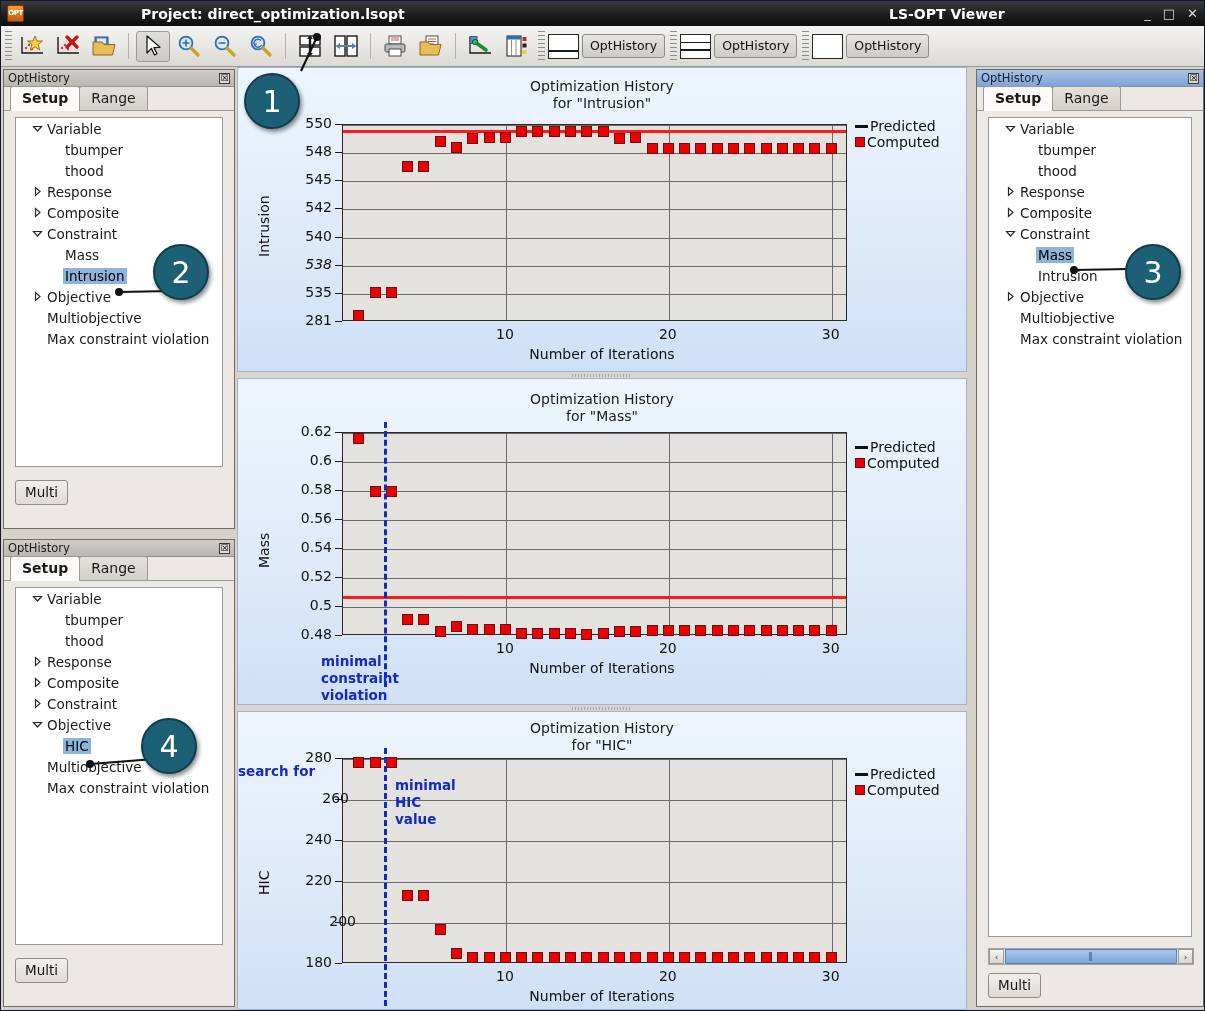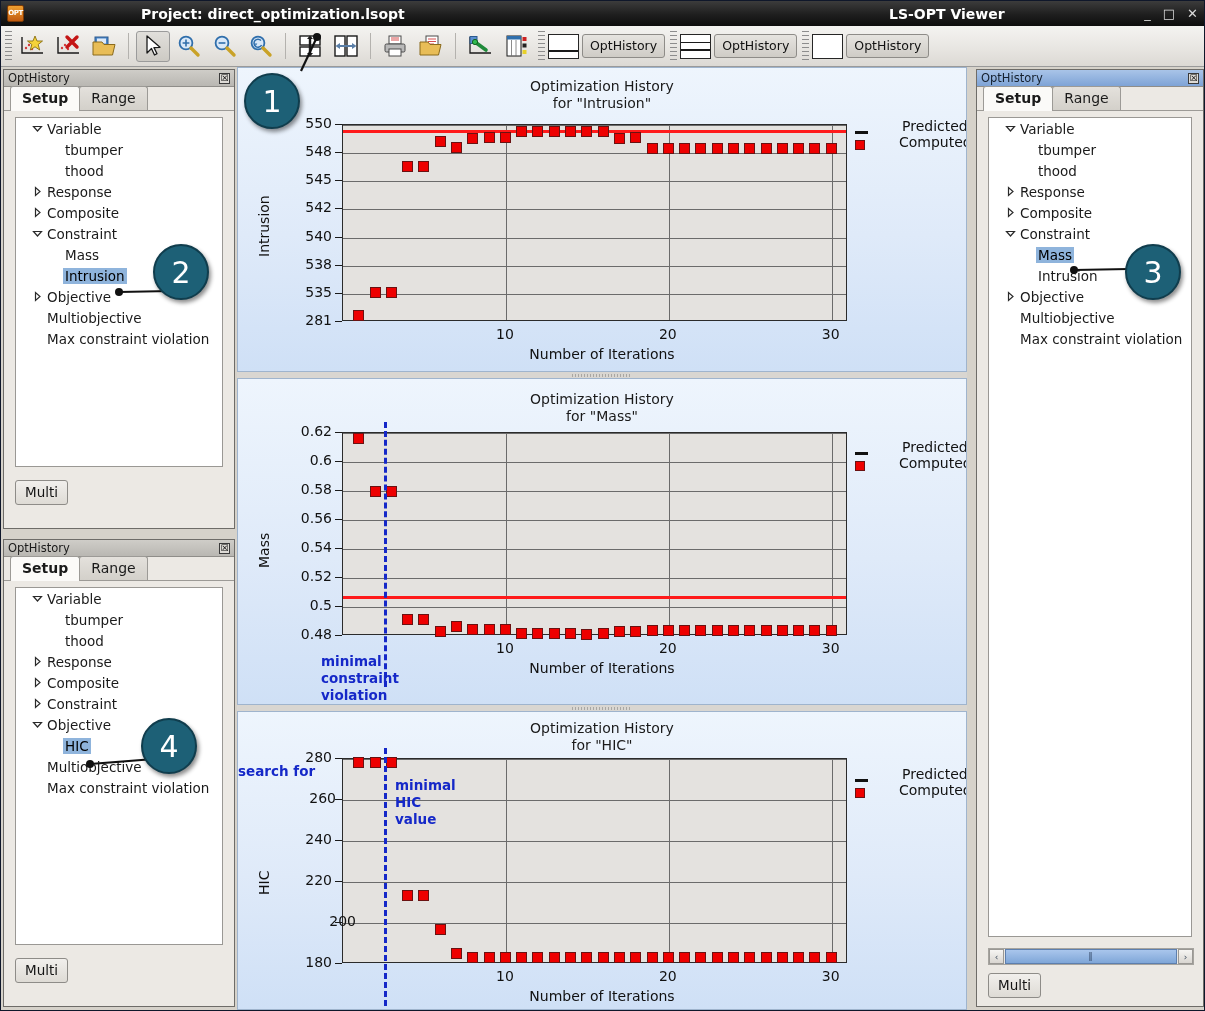--- a/index.html
+++ b/index.html
@@ -222,21 +222,21 @@
   }
   .redline {
     position: absolute; height: 3px; background: #ff1a1a; left: 0; width: 100%;
   }
   .dashline {
     position: absolute; width: 0; border-left: 3px dashed #1528c8;
   }
   .legend {
     position: absolute; font-size: 14px; color: #111; line-height: 16px;
   }
-  .legend .row { display: flex; align-items: flex-end; white-space: nowrap; gap: 32px; }
+  .legend .row { display: flex; align-items: center; white-space: nowrap; }
   .legend .lsym-line { width: 13px; height: 3px; background: #111; margin-right: 2px; flex:0 0 auto;}
   .legend .lsym-sq { width: 10px; height: 10px; background: #ee0000; border: 1px solid #6a1212; margin-right: 2px; flex:0 0 auto;}
   .annot {
     position: absolute; font-size: 13.5px; font-weight: bold; color: #1528c8;
     line-height: 17px; white-space: pre-line;
   }
 
   
   .callout {
     position: absolute; width: 56px; height: 56px; border-radius: 50%;
@@ -673,21 +673,21 @@
           <div class="marker" style="left: 423.548px; top: 23.7225px;"></div>
           <div class="marker" style="left: 439.839px; top: 23.7225px;"></div>
           <div class="marker" style="left: 456.129px; top: 23.7225px;"></div>
           <div class="marker" style="left: 472.419px; top: 23.7225px;"></div>
           <div class="marker" style="left: 488.71px; top: 23.7225px;"></div>
         </div>
         <div class="ytick" style="left: 0px; width: 94px; top: 245px;">281</div>
         <div class="ytickmark" style="left: 97px; top: 253px;"></div>
         <div class="ytick" style="left: 0px; width: 94px; top: 216.857px;">535</div>
         <div class="ytickmark" style="left: 97px; top: 224.857px;"></div>
-        <div class="ytick" style="left: 0px; width: 94px; top: 188.714px;">538</div>
+        <div class="ytick" style="left: 0px; width: 94px; top: 188.714px; font-style: italic;">538</div>
         <div class="ytickmark" style="left: 97px; top: 196.714px;"></div>
         <div class="ytick" style="left: 0px; width: 94px; top: 160.571px;">540</div>
         <div class="ytickmark" style="left: 97px; top: 168.571px;"></div>
         <div class="ytick" style="left: 0px; width: 94px; top: 132.429px;">542</div>
         <div class="ytickmark" style="left: 97px; top: 140.429px;"></div>
         <div class="ytick" style="left: 0px; width: 94px; top: 104.286px;">545</div>
         <div class="ytickmark" style="left: 97px; top: 112.286px;"></div>
         <div class="ytick" style="left: 0px; width: 94px; top: 76.1429px;">548</div>
         <div class="ytickmark" style="left: 97px; top: 84.1429px;"></div>
         <div class="ytick" style="left: 0px; width: 94px; top: 48px;">550</div>
@@ -837,21 +837,21 @@
           <div class="marker" style="left: 488.71px; top: 199.358px;"></div>
         </div>
         <div class="ytick" style="left: 0px; width: 94px; top: 243px;">180</div>
         <div class="ytickmark" style="left: 97px; top: 251px;"></div>
         <div class="ytick" style="left: 0px; width: 94px; top: 202px; margin-left: 24px;">200</div>
         <div class="ytickmark" style="left: 97px; top: 210px;"></div>
         <div class="ytick" style="left: 0px; width: 94px; top: 161px;">220</div>
         <div class="ytickmark" style="left: 97px; top: 169px;"></div>
         <div class="ytick" style="left: 0px; width: 94px; top: 120px;">240</div>
         <div class="ytickmark" style="left: 97px; top: 128px;"></div>
-        <div class="ytick" style="left: 4px; width: 94px; top: 79px;">260</div>
+        <div class="ytick" style="left: 17px; width: 94px; top: 79px;">260</div>
         <div class="ytickmark" style="left: 97px; top: 87px;"></div>
         <div class="ytick" style="left: 0px; width: 94px; top: 38px;">280</div>
         <div class="ytickmark" style="left: 97px; top: 46px;"></div>
         <div class="xtick" style="left: 241.903px; width: 50px; top: 257px;">10</div>
         <div class="xtick" style="left: 404.806px; width: 50px; top: 257px;">20</div>
         <div class="xtick" style="left: 567.71px; width: 50px; top: 257px;">30</div>
         <div class="axlabel-x" style="top: 276px;">Number of Iterations</div>
         <div class="axlabel-y" style="left: 18px; top: 182.5px;">HIC</div>
         <div class="dashline" style="left: 146.355px; top: 36px; height: 267px; border-left-color: rgb(21, 40, 200);"></div>
         <div class="legend" style="left: 617px; top: 54px;">

